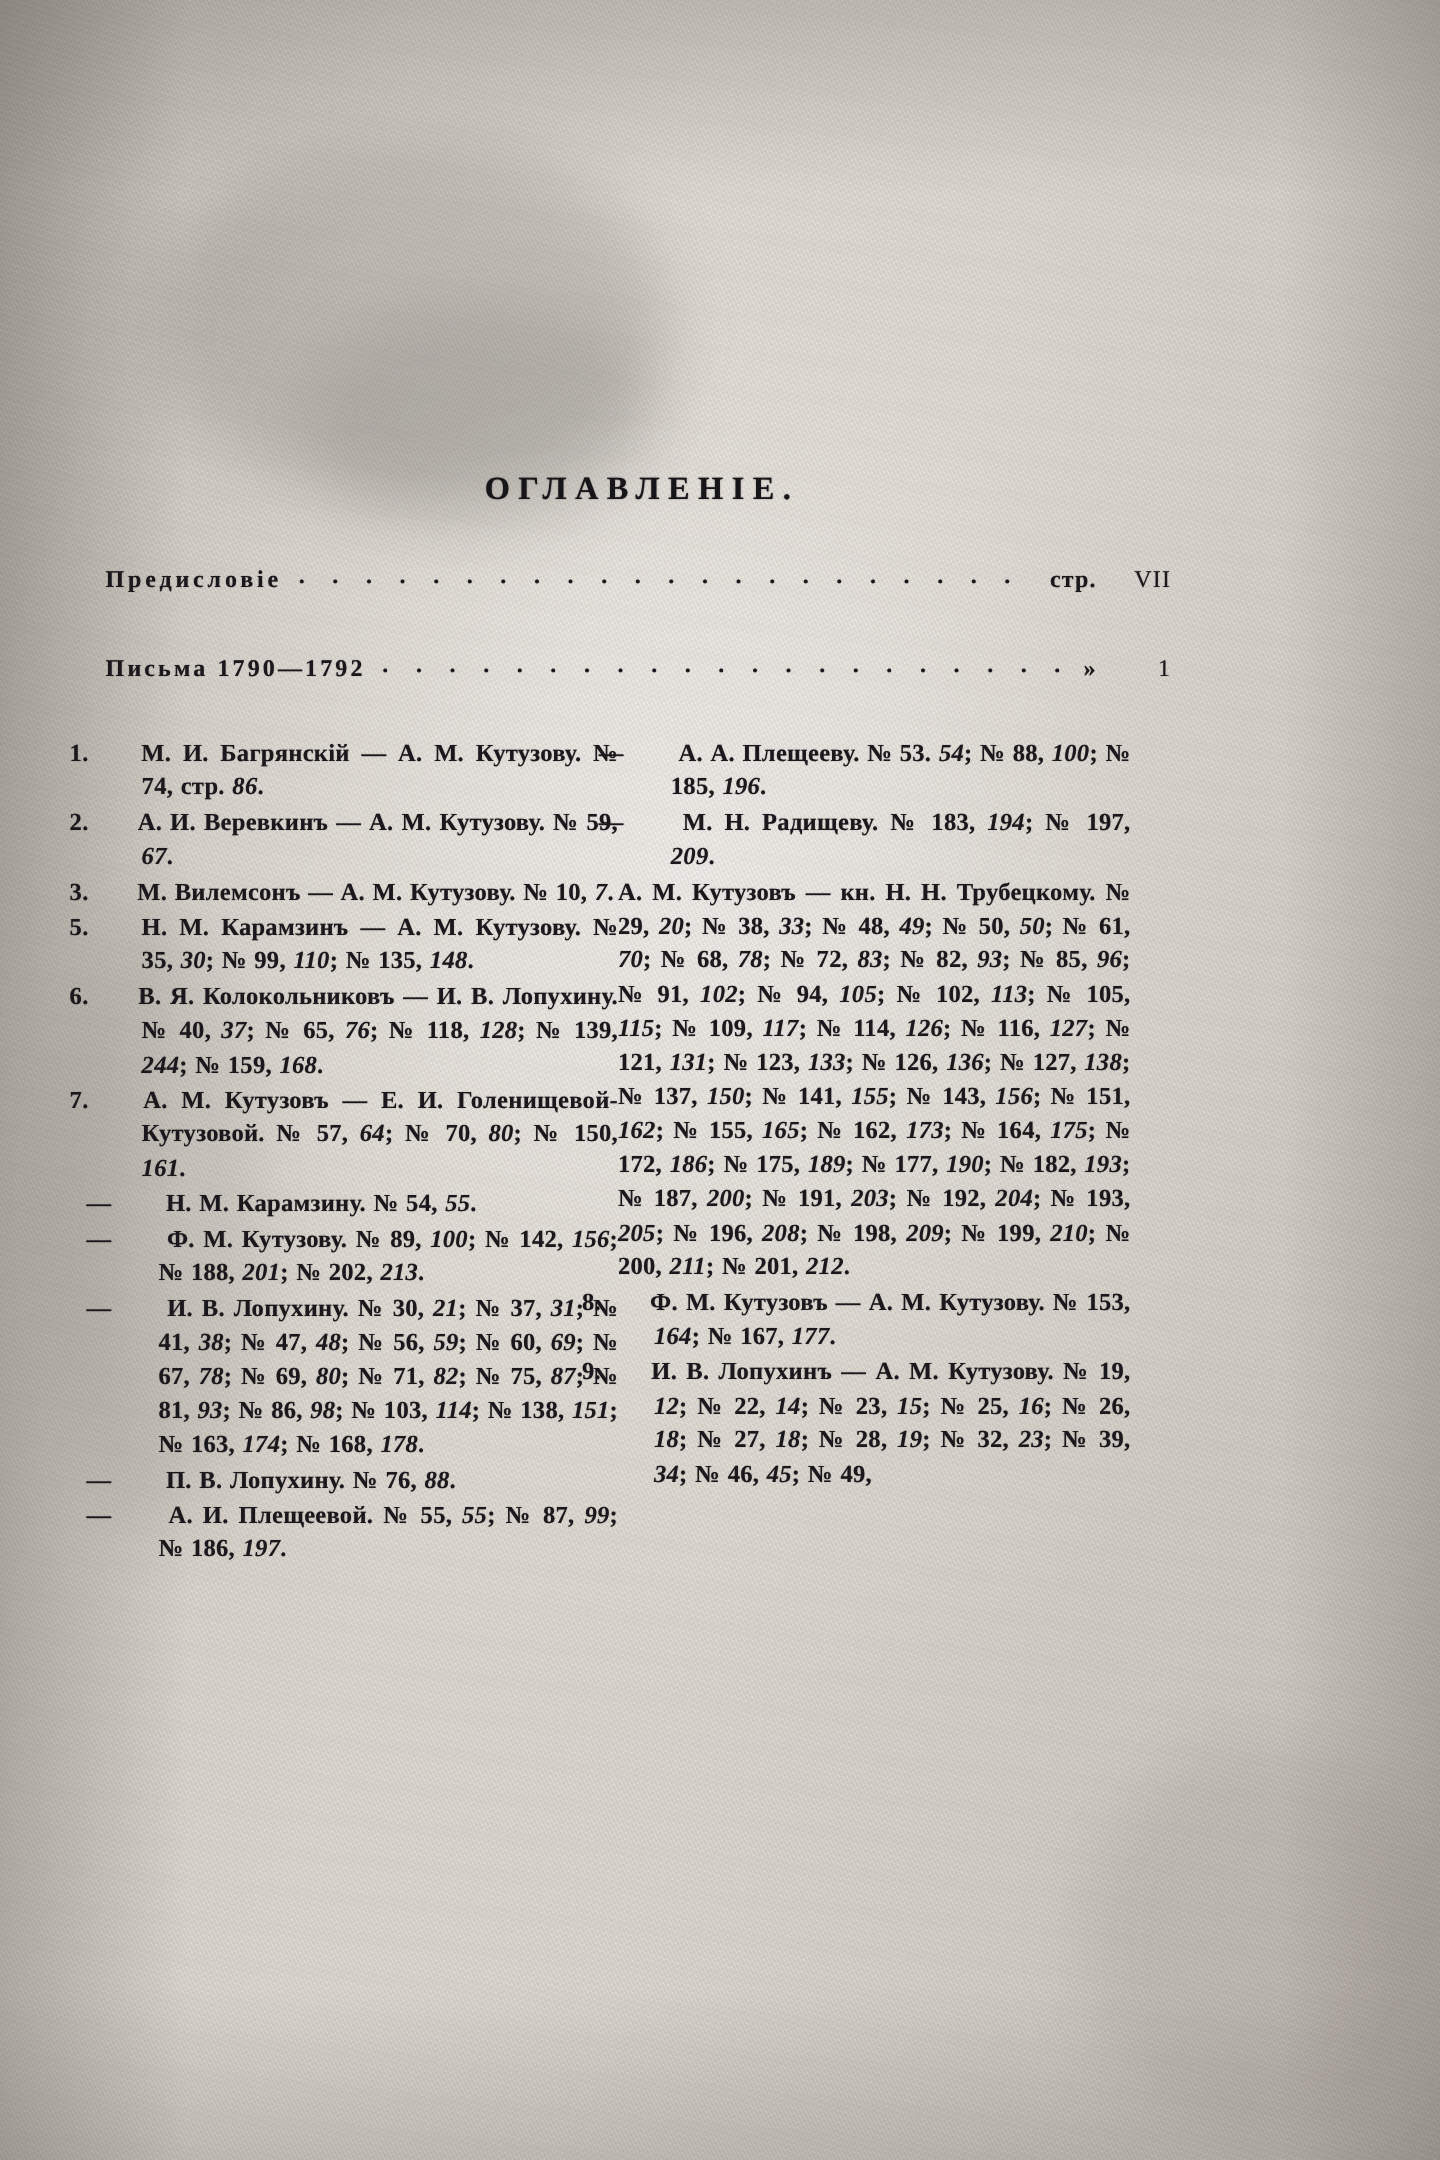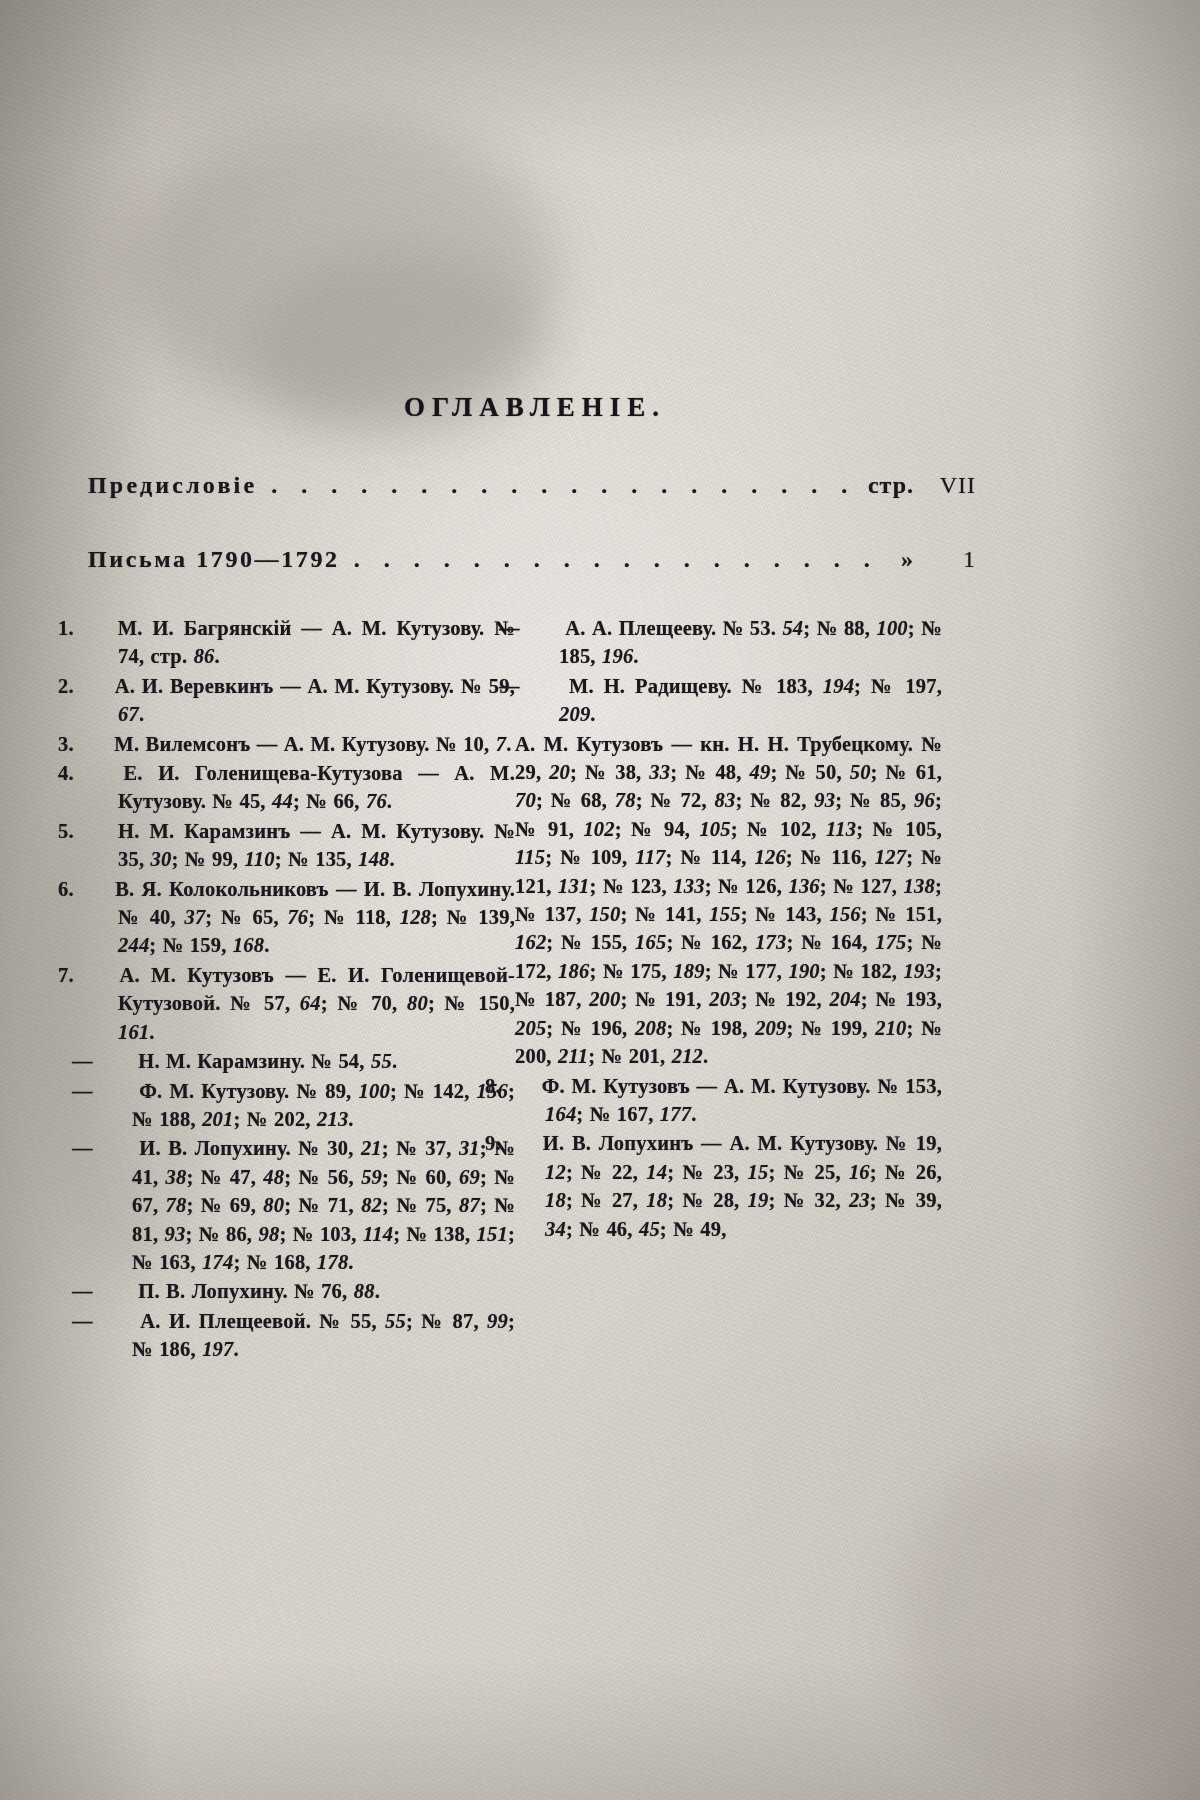--- a/index.html
+++ b/index.html
@@ -102,22 +102,22 @@
     font-size: 27px;
     font-weight: 700;
     letter-spacing: 7px;
     color: #16151a;
     text-shadow: 0 0 1.1px rgba(30,28,32,.75);
   }
 
   .toc-line {
     position: absolute;
     display: flex;
-    align-items: flex-end;
-    font-size: 24px;
+    align-items: flex-start;
+    font-size: 20px;
     font-weight: 700;
     color: #1a181c;
     text-shadow: 0 0 .9px rgba(30,28,32,.6);
   }
   .toc-line .lbl { letter-spacing: 3.2px; white-space: nowrap; }
   .toc-line .leaders {
     flex: 1 1 auto;
     margin: 0 10px 0 14px;
     position: relative;
     height: 1em;
@@ -197,21 +197,20 @@
       <span class="leaders"></span>
       <span class="mark">»</span>
       <span class="pg">1</span>
     </div>
 
     <div class="columns">
       <div class="col" id="col-left">
           <div class="entry num"><span class="idx">1.</span> <span>М. И. Багрянскій — А. М. Кутузову. № 74, стр. <i class="pgref">86</i>.</span></div>
           <div class="entry num"><span class="idx">2.</span> <span>А. И. Веревкинъ — А. М. Кутузову. № 59, <i class="pgref">67</i>.</span></div>
           <div class="entry num"><span class="idx">3.</span> <span>М.  Вилемсонъ — А.  М.  Кутузову. № 10, <i class="pgref">7</i>.</span></div>
-          <div class="entry num"><span class="idx">4.</span> <span>Е. И. Голенищева-Кутузова — А. М. Кутузову. № 45, <i class="pgref">44</i>; № 66, <i class="pgref">76</i>.</span></div>
           <div class="entry num"><span class="idx">5.</span> <span>Н. М. Карамзинъ — А. М. Кутузову. № 35, <i class="pgref">30</i>; № 99, <i class="pgref">110</i>; № 135, <i class="pgref">148</i>.</span></div>
           <div class="entry num"><span class="idx">6.</span> <span>В. Я. Колокольниковъ — И. В. Лопухину. № 40, <i class="pgref">37</i>; № 65, <i class="pgref">76</i>; № 118, <i class="pgref">128</i>; № 139, <i class="pgref">244</i>; № 159, <i class="pgref">168</i>.</span></div>
           <div class="entry num"><span class="idx">7.</span> <span>А. М. Кутузовъ — Е. И. Голенищевой-Кутузовой. № 57, <i class="pgref">64</i>; № 70, <i class="pgref">80</i>; № 150, <i class="pgref">161</i>.</span></div>
           <div class="entry sub"><span class="dash">—</span> <span>Н. М. Карамзину. № 54, <i class="pgref">55</i>.</span></div>
           <div class="entry sub"><span class="dash">—</span> <span>Ф. М. Кутузову. № 89, <i class="pgref">100</i>; № 142, <i class="pgref">156</i>; № 188, <i class="pgref">201</i>; № 202, <i class="pgref">213</i>.</span></div>
           <div class="entry sub"><span class="dash">—</span> <span>И. В. Лопухину. № 30, <i class="pgref">21</i>; № 37, <i class="pgref">31</i>; № 41, <i class="pgref">38</i>; № 47, <i class="pgref">48</i>; № 56, <i class="pgref">59</i>; № 60, <i class="pgref">69</i>; № 67, <i class="pgref">78</i>; № 69, <i class="pgref">80</i>; № 71, <i class="pgref">82</i>; № 75, <i class="pgref">87</i>; № 81, <i class="pgref">93</i>; № 86, <i class="pgref">98</i>; № 103, <i class="pgref">114</i>; № 138, <i class="pgref">151</i>; № 163, <i class="pgref">174</i>; № 168, <i class="pgref">178</i>.</span></div>
           <div class="entry sub"><span class="dash">—</span> <span>П. В. Лопухину. № 76, <i class="pgref">88</i>.</span></div>
           <div class="entry sub"><span class="dash">—</span> <span>А. И. Плещеевой. № 55, <i class="pgref">55</i>; № 87, <i class="pgref">99</i>; № 186, <i class="pgref">197</i>.</span></div>
         </div>
       <div class="col" id="col-right">

